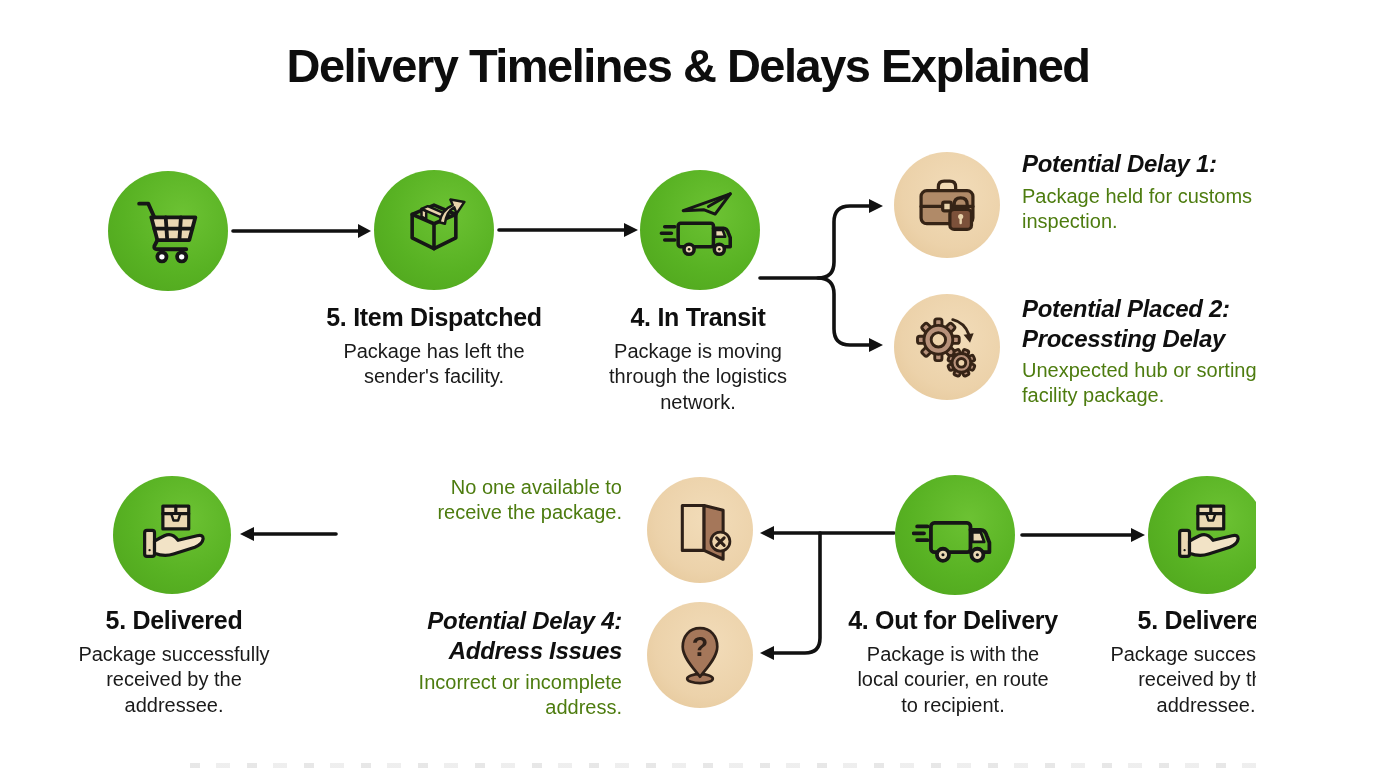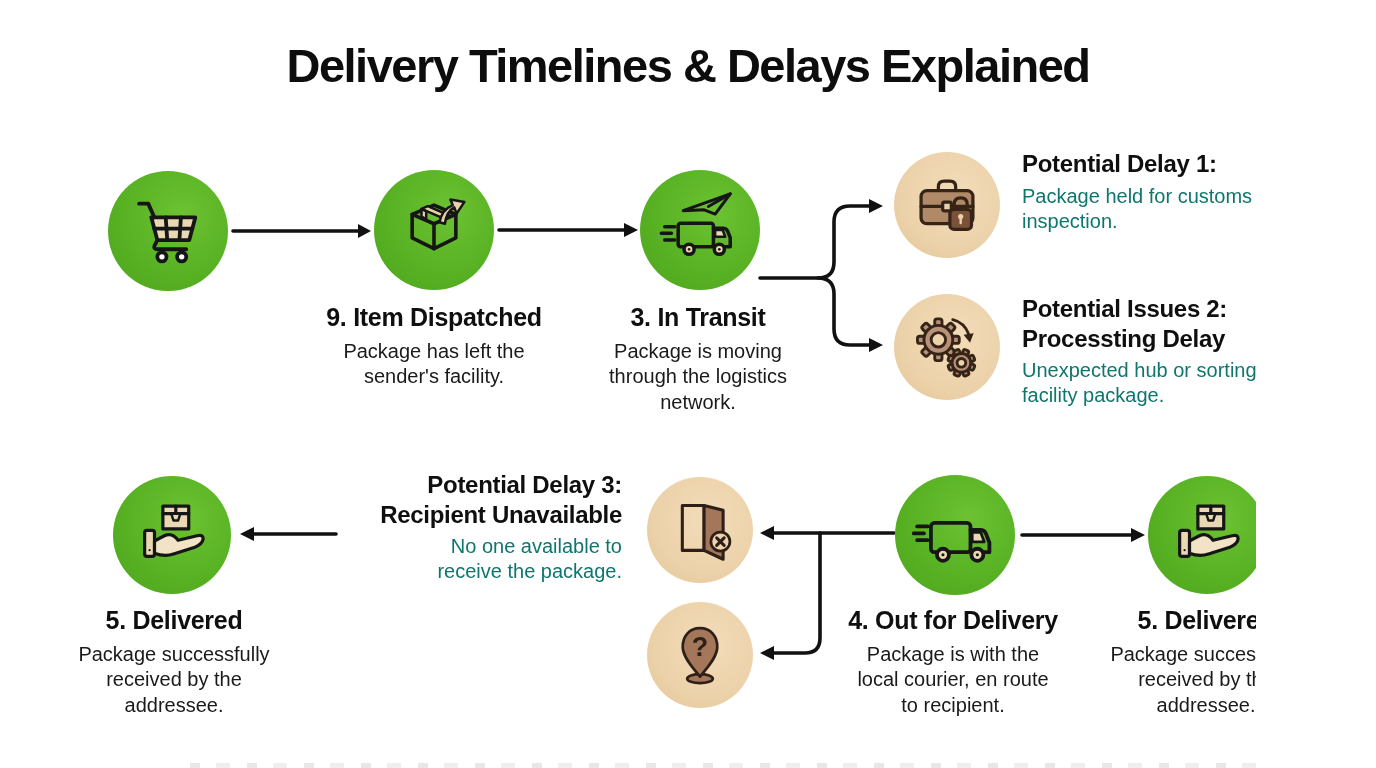--- a/index.html
+++ b/index.html
@@ -19,22 +19,22 @@
   .circle.tan{background:radial-gradient(circle at 58% 40%, #f2dcb9 0%, #ecd2aa 60%, #e3c495 100%);}
   .d120{width:120px;height:120px;}
   .d118{width:118px;height:118px;}
   .d106{width:106px;height:106px;}
   .tb{position:absolute;z-index:2;}
   .tb.center{text-align:center;}
   .tb.left{text-align:left;}
   .tb.right{text-align:right;}
   .step-label{font-size:25px;font-weight:bold;letter-spacing:-0.3px;color:#0f0f0f;margin:0 0 7px 0;}
   .step-desc{font-size:20px;line-height:1.27;color:#1a1a1a;margin:0 auto;}
-  .delay-h{font-size:24px;font-weight:bold;letter-spacing:-0.3px;line-height:1.23;color:#0f0f0f;}
-  .delay-desc{font-size:20px;line-height:1.26;color:#0f766e;margin-top:5px;}
+  .delay-h{font-size:24px;font-weight:bold;letter-spacing:-0.3px;line-height:1.23;color:#0f0f0f;font-style:italic;}
+  .delay-desc{font-size:20px;line-height:1.26;color:#4d7c0f;margin-top:5px;}
   .tb.right .delay-desc{margin-left:auto;}
   .cropped-footer{
     position:absolute;left:190px;top:763px;width:1090px;height:5px;opacity:.35;z-index:1;
     background:repeating-linear-gradient(90deg, rgba(120,120,120,.5) 0 10px, transparent 10px 26px, rgba(120,120,120,.35) 26px 40px, transparent 40px 57px);
   }
   svg.icon{display:block;}
 </style>
 </head>
 <body>
 
@@ -84,21 +84,21 @@
         <polygon points="50,18 78,30 50,42 22,30" fill="none"></polygon>
         <path d="M22,30 V60 L50,74 L78,60 V30" fill="none"></path>
         <path d="M50,42 V74" fill="none"></path>
         <polygon points="34,23 42,19.5 70,31.5 62,35" fill="#e8d2ab" stroke-width="3.2"></polygon>
         <polygon points="34,23 40,26 40,36 34,33" fill="#e8d2ab" stroke-width="3.2"></polygon>
         <path d="M57,40 Q60,24 74,18 L71,11 L89,14 L79,29 L76,21 Q66,26 64,42 Z" fill="#e8d2ab" stroke-width="3.2"></path>
       </g>
     </svg>
   </div>
   <div class="tb center" style="left:314px;top:303px;width:240px;">
-    <div class="step-label">9. Item Dispatched</div>
+    <div class="step-label">5. Item Dispatched</div>
     <div class="step-desc" style="max-width:205px;">Package has left the sender's facility.</div>
   </div>
 
   <div class="circle green d120" style="left:640px;top:170px;">
     <svg class="icon" width="84" height="84" viewBox="0 0 100 100">
       <g stroke="#161616" stroke-width="3.6" stroke-linecap="round" stroke-linejoin="round">
         <polygon points="30,27 86,7 68,31 55,26" fill="none"></polygon>
         <line x1="86" y1="7" x2="60" y2="22"></line>
       </g>
       <g stroke="#161616" stroke-width="4.2" stroke-linecap="round" stroke-linejoin="round">
@@ -107,21 +107,21 @@
         <polygon points="68,50 77,50 80,58 68,58" fill="#ead8b3" stroke-width="3"></polygon>
         <circle cx="37" cy="73" r="6" fill="#ead8b3"></circle>
         <circle cx="37" cy="73" r="1.6" fill="#161616" stroke="none"></circle>
         <circle cx="73" cy="73" r="6" fill="#ead8b3"></circle>
         <circle cx="73" cy="73" r="1.6" fill="#161616" stroke="none"></circle>
         <path d="M8,46 H20 M4,54 H16 M8,62 H20"></path>
       </g>
     </svg>
   </div>
   <div class="tb center" style="left:578px;top:303px;width:240px;">
-    <div class="step-label">3. In Transit</div>
+    <div class="step-label">4. In Transit</div>
     <div class="step-desc" style="max-width:205px;">Package is moving through the logistics network.</div>
   </div>
 
   <div class="circle tan d106" style="left:894px;top:152px;">
     <svg class="icon" width="72" height="72" viewBox="0 0 100 100">
       <g stroke="#362416" stroke-width="4.5" stroke-linecap="round" stroke-linejoin="round">
         <path d="M38,30 V25 Q38,17 46,17 H54 Q62,17 62,25 V30" fill="none"></path>
         <rect x="14" y="30" width="72" height="46" rx="8" fill="#b08a68"></rect>
         <path d="M14,52 H86" fill="none"></path>
         <rect x="44" y="46" width="12" height="12" rx="2.5" fill="#e8d2ab"></rect>
@@ -166,21 +166,21 @@
           <circle cx="70" cy="72" r="13"></circle>
           <circle cx="70" cy="72" r="6" fill="#edd3ab"></circle>
         </g>
         <path d="M58,12 Q74,16 80,32" fill="none"></path>
         <polygon points="82,44 73,33 87,31" stroke="none" fill="#362416"></polygon>
       </g>
     </svg>
   </div>
   <div class="tb left" style="left:1022px;top:294px;width:320px;">
     <div class="delay-h">
-      <div>Potential Issues 2:</div>
+      <div>Potential Placed 2:</div>
       <div>Processting Delay</div>
     </div>
     <div class="delay-desc" style="max-width:280px;">Unexpected hub or sorting facility package.</div>
   </div>
 
   <div class="circle green d118" style="left:113px;top:476px;">
     <svg class="icon" width="76" height="76" viewBox="0 0 100 100">
       <g stroke="#161616" stroke-width="4.2" stroke-linecap="round" stroke-linejoin="round">
         <rect x="38" y="12" width="34" height="30" fill="#ead8b3"></rect>
         <path d="M38,22 H72 M55,12 V22" fill="none"></path>
@@ -190,39 +190,42 @@
         <path d="M27,74 Q40,79 52,75 L80,66 Q90,62 91,55 Q91,49 83,51 L58,57 Q50,46 40,51 Q32,55 27,58 Z" fill="#f2e3c6"></path>
       </g>
     </svg>
   </div>
   <div class="tb center" style="left:54px;top:606px;width:240px;">
     <div class="step-label">5. Delivered</div>
     <div class="step-desc" style="max-width:222px;">Package successfully received by the addressee.</div>
   </div>
 
   <div class="tb right" style="left:322px;top:470px;width:300px;">
-    <div class="delay-h">
-      <div>Potential Delay 3:</div>
-      <div>Recipient Unavailable</div>
-    </div>
     <div class="delay-desc" style="max-width:225px;">No one available to receive the package.</div>
   </div>
 
   <div class="circle tan d106" style="left:647px;top:477px;">
     <svg class="icon" width="68" height="68" viewBox="0 0 100 100">
       <g stroke="#2e2018" stroke-width="4.5" stroke-linecap="round" stroke-linejoin="round">
         <rect x="24" y="14" width="32" height="66" fill="none"></rect>
         <polygon points="56,14 84,21 84,93 56,80" fill="#a5775a"></polygon>
         <circle cx="77" cy="54" r="2.6" fill="#2e2018" stroke="none"></circle>
         <circle cx="80" cy="67" r="14" fill="#edd3ab" stroke-width="4"></circle>
         <path d="M74.5,61.5 L85.5,72.5 M85.5,61.5 L74.5,72.5" fill="none"></path>
       </g>
     </svg>
   </div>
 
+  <div class="tb right" style="left:322px;top:606px;width:300px;">
+    <div class="delay-h">
+      <div>Potential Delay 4:</div>
+      <div>Address Issues</div>
+    </div>
+    <div class="delay-desc" style="max-width:240px;">Incorrect or incomplete address.</div>
+  </div>
 
   <div class="circle tan d106" style="left:647px;top:602px;">
     <svg class="icon" width="64" height="64" viewBox="0 0 100 100">
       <g stroke="#2e2018" stroke-width="4.2" stroke-linecap="round" stroke-linejoin="round">
         <ellipse cx="50" cy="87" rx="20" ry="7" fill="#a5775a"></ellipse>
         <path d="M50,8 C33,8 23,21 23,37 C23,55 43,74 50,84 C57,74 77,55 77,37 C77,21 67,8 50,8 Z" fill="#a5775a"></path>
       </g>
       <text x="50" y="52" font-size="42" font-weight="bold" fill="#2e2018" text-anchor="middle" font-family="&quot;Liberation Sans&quot;,sans-serif">?</text>
     </svg>
   </div>

